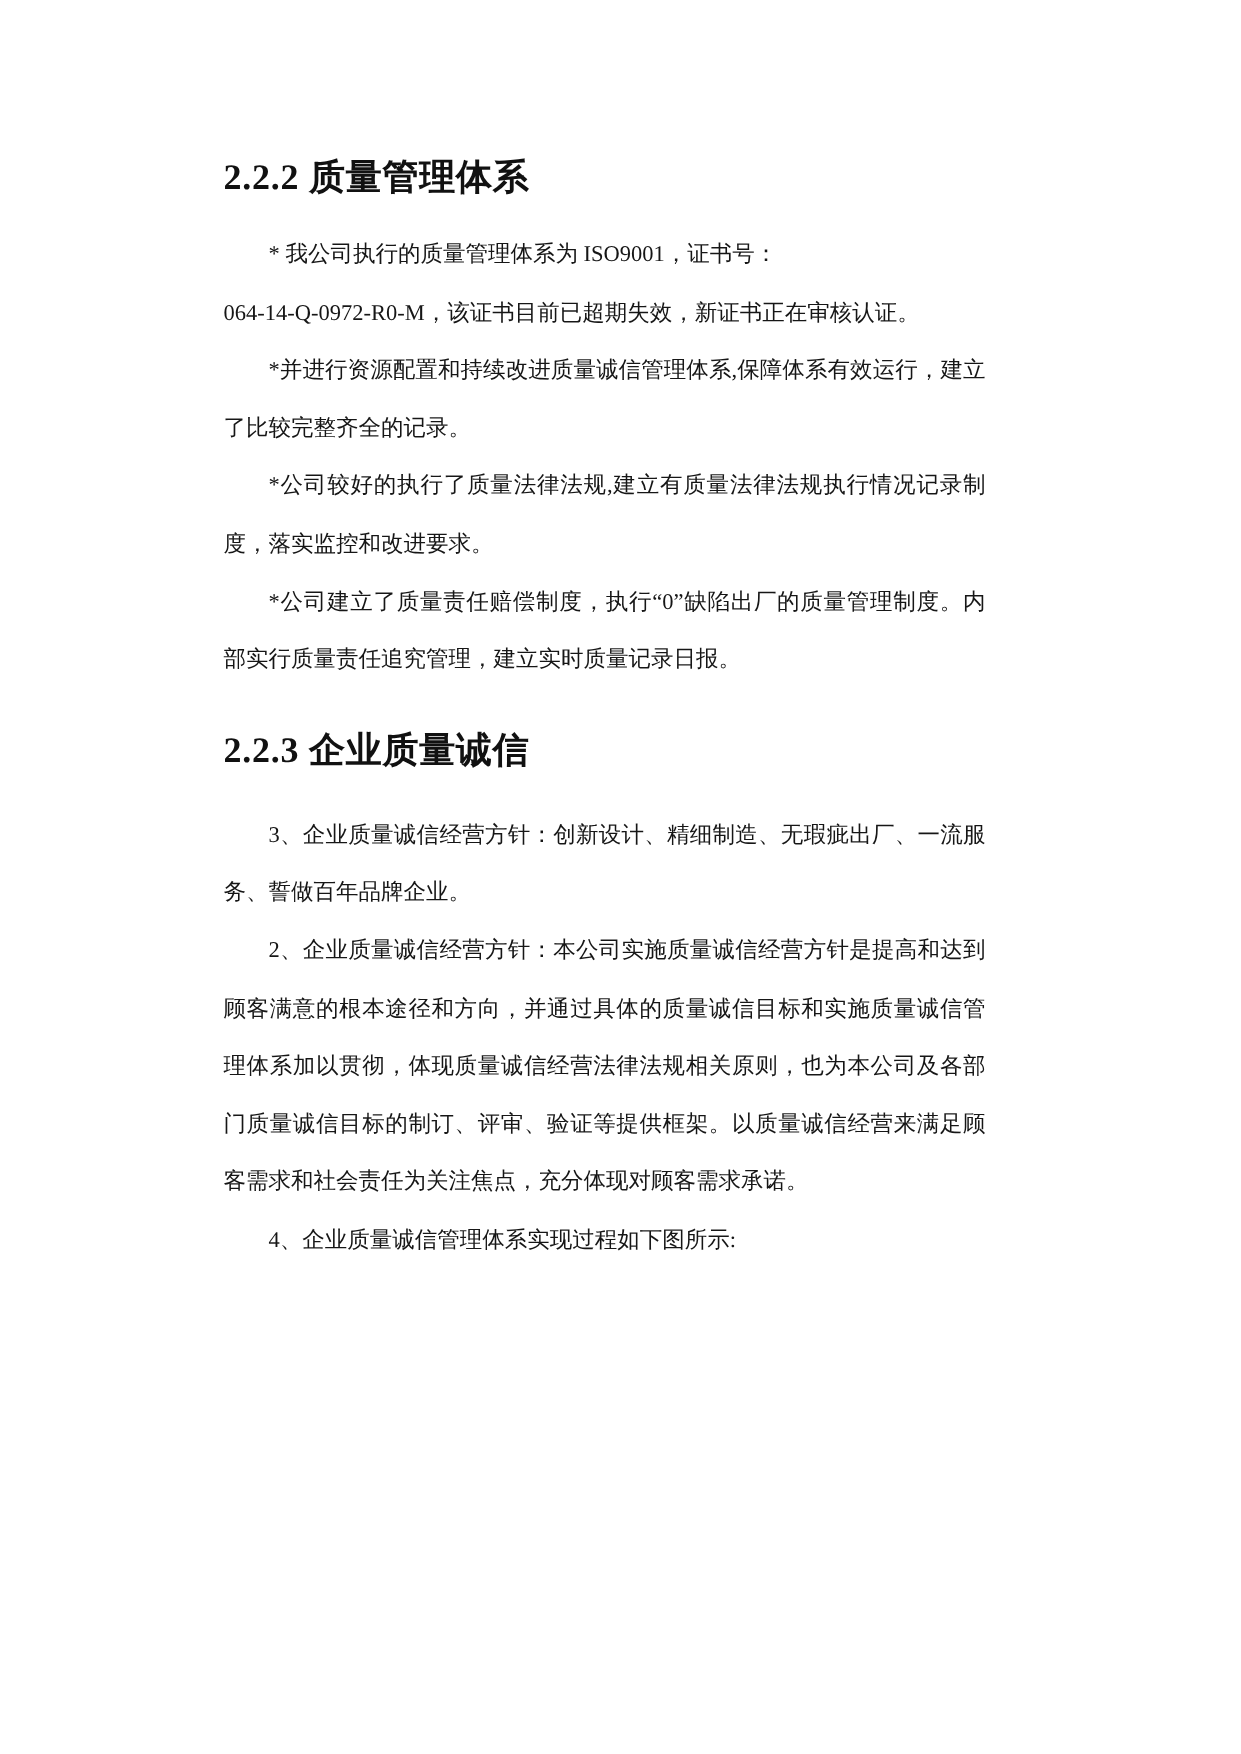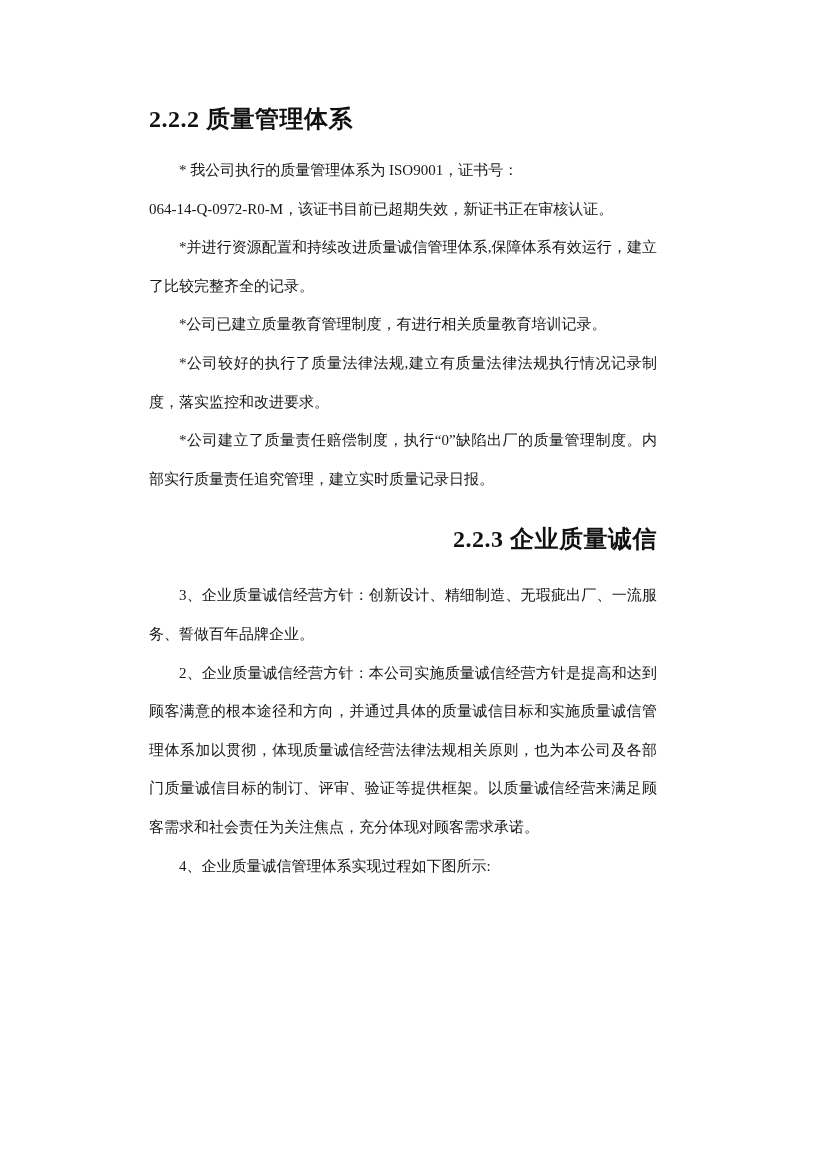--- a/index.html
+++ b/index.html
@@ -23,21 +23,20 @@
     font-size: 24px;
     line-height: 30px;
     font-weight: bold;
     margin: 0 0 17px 0;
     letter-spacing: 0.5px;
     color: #111111;
   }
   .section-heading.second {
     margin-top: 26px;
     margin-bottom: 22px;
-    text-align: right;
   }
   .body-par {
     font-size: 15px;
     line-height: 38.6px;
     margin: 0;
     text-align: justify;
     text-indent: 2em;
     white-space: pre-wrap;
     word-break: break-word;
   }
@@ -45,21 +44,20 @@
 </head>
 <body>
 
 <div class="page">
 
   <h1 class="section-heading">2.2.2 质量管理体系</h1>
 
   <p class="body-par">* 我公司执行的质量管理体系为 ISO9001，证书号：
 064-14-Q-0972-R0-M，该证书目前已超期失效，新证书正在审核认证。</p>
   <p class="body-par">*并进行资源配置和持续改进质量诚信管理体系,保障体系有效运行，建立了比较完整齐全的记录。</p>
-  <p class="body-par">*公司已建立质量教育管理制度，有进行相关质量教育培训记录。</p>
   <p class="body-par">*公司较好的执行了质量法律法规,建立有质量法律法规执行情况记录制度，落实监控和改进要求。</p>
   <p class="body-par">*公司建立了质量责任赔偿制度，执行“0”缺陷出厂的质量管理制度。内部实行质量责任追究管理，建立实时质量记录日报。</p>
 
   <h1 class="section-heading second">2.2.3 企业质量诚信</h1>
 
   <p class="body-par">3、企业质量诚信经营方针：创新设计、精细制造、无瑕疵出厂、一流服务、誓做百年品牌企业。</p>
   <p class="body-par">2、企业质量诚信经营方针：本公司实施质量诚信经营方针是提高和达到顾客满意的根本途径和方向，并通过具体的质量诚信目标和实施质量诚信管理体系加以贯彻，体现质量诚信经营法律法规相关原则，也为本公司及各部门质量诚信目标的制订、评审、验证等提供框架。以质量诚信经营来满足顾客需求和社会责任为关注焦点，充分体现对顾客需求承诺。</p>
   <p class="body-par">4、企业质量诚信管理体系实现过程如下图所示:</p>
 
 </div>

